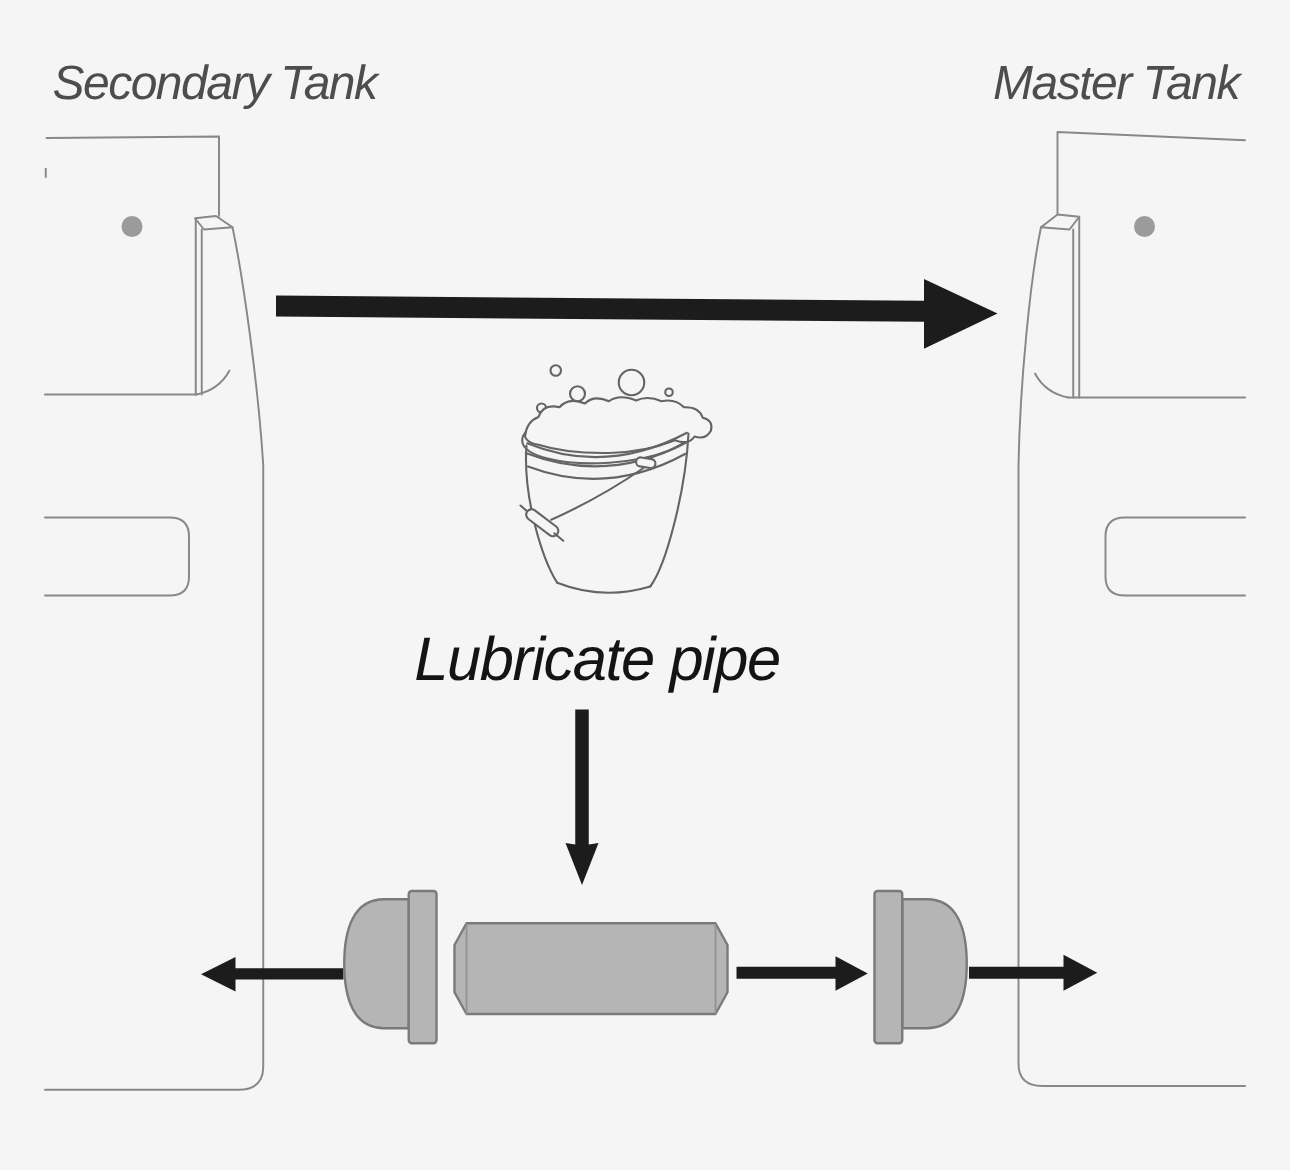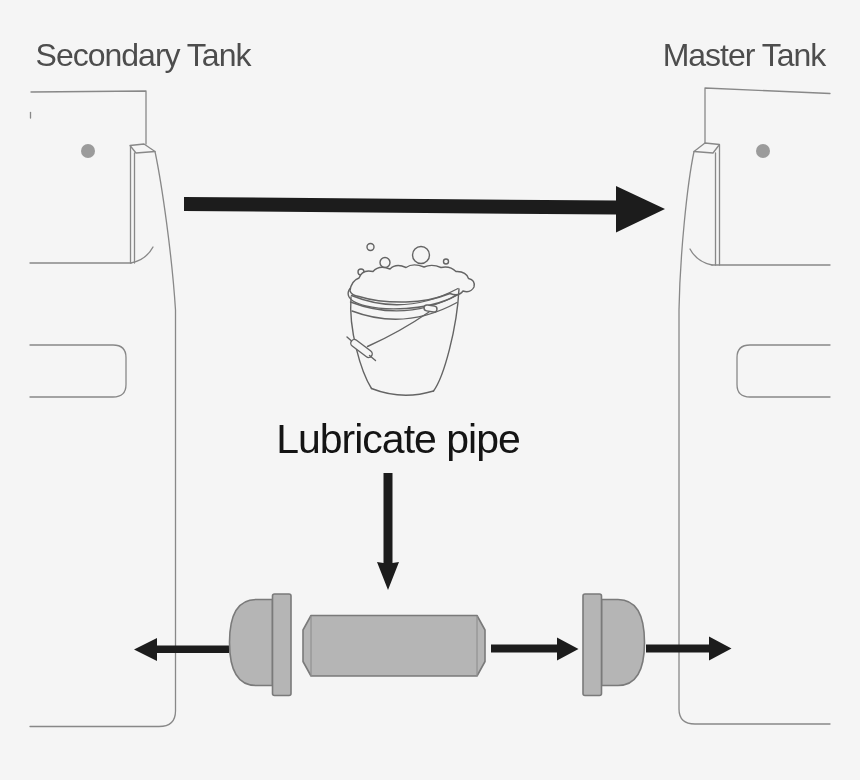--- a/index.html
+++ b/index.html
@@ -1,21 +1,21 @@
 <!DOCTYPE html>
 <html style="--background: #f5f5f5; --tank-outline: #888888; --tank-label: #4d4d4d; --pipe-label-color: #141414; --arrow-black: #1c1c1c; --pipe-fill: #b5b5b5; --pipe-stroke: #7a7a7a; --pipe-inner-line: #929292; --bucket-outline: #646464; --rivet-dot: #9b9b9b;"><head>
 <meta charset="utf-8">
 <style>
   html,body{margin:0;padding:0;}
   body{
     width:860px;height:780px;overflow:hidden;
     background:var(--background,#f5f5f5);
     font-family:"Liberation Sans",sans-serif;
   }
-  .stage{position:relative;width:860px;height:780px;}
+  .stage{position:relative;width:860px;height:780px;font-style:italic;}
   svg{display:block;}
   .tank-line{fill:none;stroke:var(--tank-outline,#888);stroke-width:1.3;
              stroke-linecap:round;stroke-linejoin:round;}
   .tank-face{fill:var(--background,#f5f5f5);stroke:var(--tank-outline,#888);
              stroke-width:1.3;stroke-linejoin:round;}
   .rivet{fill:var(--rivet-dot,#9b9b9b);stroke:none;}
   .tank-title{fill:var(--tank-label,#4d4d4d);font-size:32px;letter-spacing:-1px;
               text-anchor:middle;}
   .pipe-label{fill:var(--pipe-label-color,#141414);font-size:41px;letter-spacing:-1px;
               text-anchor:middle;}

